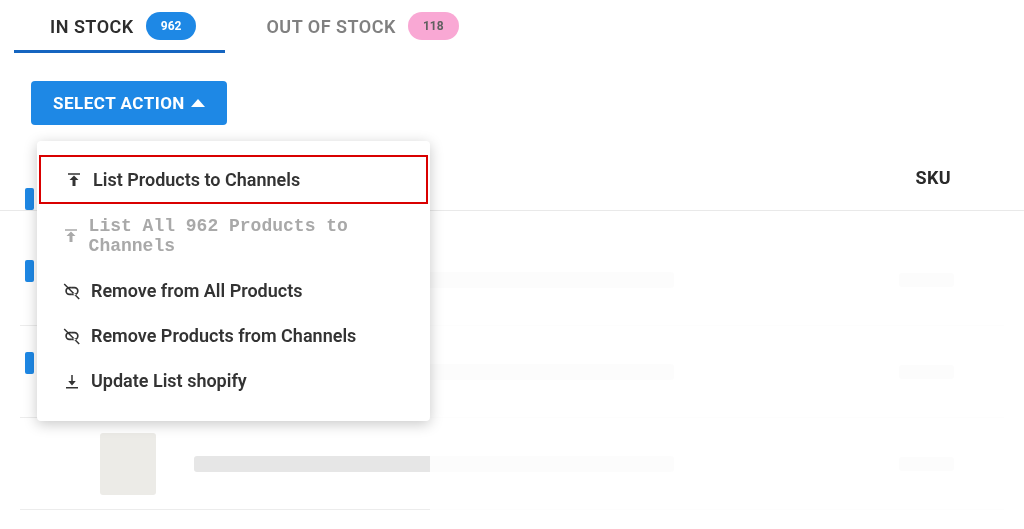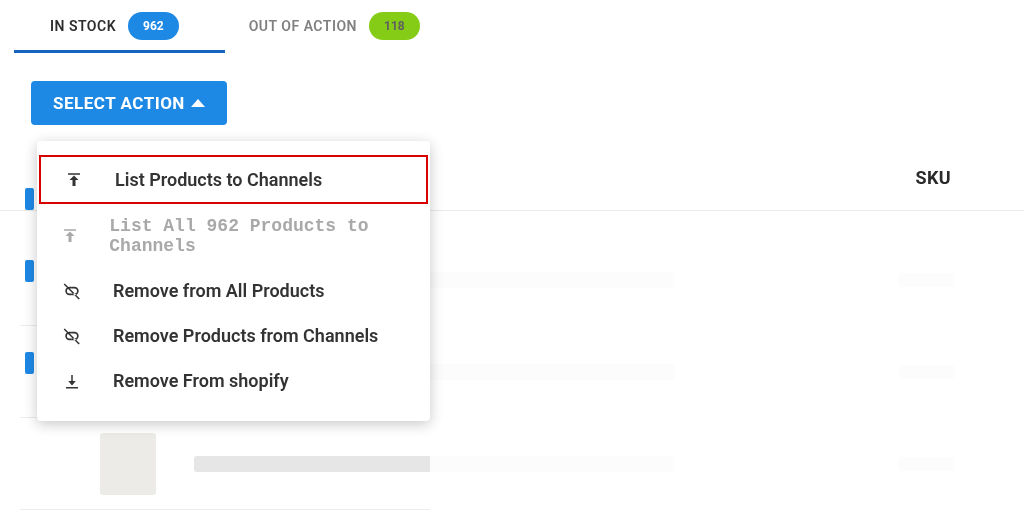--- a/index.html
+++ b/index.html
@@ -1,33 +1,33 @@
 <!DOCTYPE html>
 <html><head>
   <meta charset="utf-8">
   <style>
     * { margin:0; padding:0; box-sizing:border-box; font-family:Roboto,Arial,sans-serif; }
     body { width:1024px; height:529px; background:#fff; overflow:hidden; position:relative; }
 
     .tabs { display:flex; align-items:center; gap:70px; padding:12px 0 10px 50px; }
     .tab { display:flex; align-items:center; gap:12px; cursor:pointer; }
-    .tab-label { font-size:14px; font-weight:600; letter-spacing:.5px; }
+    .tab-label { font-size:18px; font-weight:600; letter-spacing:.5px; }
     .tab.active .tab-label { color:#2d2d2d; }
     .tab.inactive .tab-label { color:#808080; }
     .badge { display:inline-flex; align-items:center; justify-content:center; height:28px; padding:0 15px; border-radius:14px; font-size:12px; font-weight:700; }
     .badge.blue { background:#1e88e5; color:#fff; }
-    .badge.gray { background:#84cc16; color:#606060; }
+    .badge.gray { background:#f9a8d4; color:#606060; }
     .tab-underline { height:3px; background:#1565c0; width:211px; margin-left:14px; }
 
     .action-row { padding:28px 0 0 31px; }
     .select-action-btn { display:inline-flex; align-items:center; gap:6px; background:#1e88e5; color:#fff; border:none; padding:12px 22px; border-radius:4px; font-size:17px; font-weight:700; letter-spacing:.5px; cursor:pointer; }
     .caret-up { width:0; height:0; border-left:7px solid transparent; border-right:7px solid transparent; border-bottom:8px solid #fff; }
 
     .menu { position:absolute; top:141px; left:37px; width:393px; background:#fff; border-radius:4px; box-shadow:0 3px 14px rgba(0,0,0,.22); padding:14px 0 18px; z-index:30; }
-    .menu-item { display:flex; align-items:center; gap:30px; padding:12px 24px; cursor:pointer; }
+    .menu-item { display:flex; align-items:center; gap:8px; padding:12px 24px; cursor:pointer; }
     .menu-item .icon-slot { width:22px; display:flex; justify-content:center; }
     .menu-item .label { font-size:18px; font-weight:600; color:#333; }
     .menu-item.disabled .label { color:#a9a9a9;font-family:Liberation Mono, monospace; }
     .menu-item.disabled svg { fill:#a9a9a9; }
     .menu-item.highlight { margin:0 2px; padding:12px 22px; border:2.5px solid #d90000; }
 
     .header-row { display:flex; align-items:center; padding:2px 28px 22px 50px; border-bottom:1px solid #e9e9e9; margin-top:40px;justify-content:flex-end; }
     .col-sku { margin-left:auto; margin-right:45px; font-size:18px; font-weight:700; color:#2a2a2a; letter-spacing:.4px; }
 
     .marker { position:absolute; left:25px; width:9px; height:22px; background:#1e88e5; border-radius:2px; z-index:5; }
@@ -43,21 +43,21 @@
   </style>
 </head>
 <body>
 
 <div class="tabs">
   <div class="tab active">
     <span class="tab-label">IN STOCK</span>
     <span class="badge blue">962</span>
   </div>
   <div class="tab inactive">
-    <span class="tab-label">OUT OF ACTION</span>
+    <span class="tab-label">OUT OF STOCK</span>
     <span class="badge gray">118</span>
   </div>
 </div>
 <div class="tab-underline"></div>
 
 <div class="action-row">
   <button class="select-action-btn">
     <span>SELECT ACTION</span>
     <span class="caret-up"></span>
   </button>
@@ -127,16 +127,16 @@
     </span>
     <span class="label">Remove Products from Channels</span>
   </div>
 
   <div class="menu-item">
     <span class="icon-slot">
       <svg width="18" height="18" viewBox="0 0 24 24" fill="#333">
           <path d="M11 4h2v8h4l-5 6-5-6h4V4zM4 20h16v2H4v-2z"></path>
         </svg>
     </span>
-    <span class="label">Remove From shopify</span>
+    <span class="label">Update List shopify</span>
   </div>
 
 </div>
 
 </body></html>

